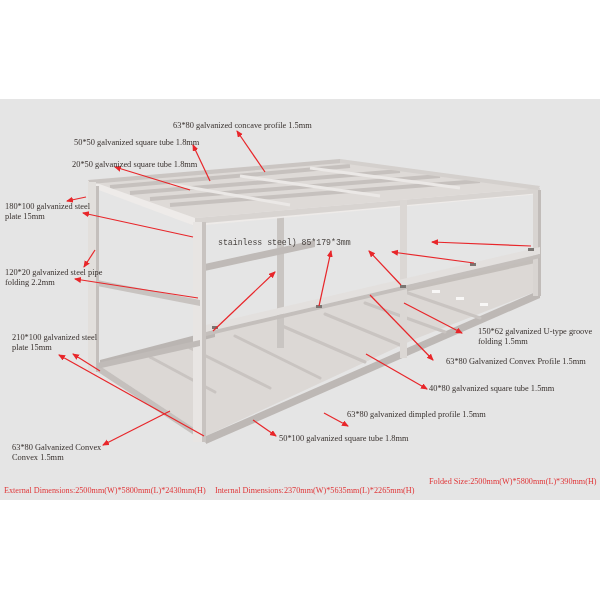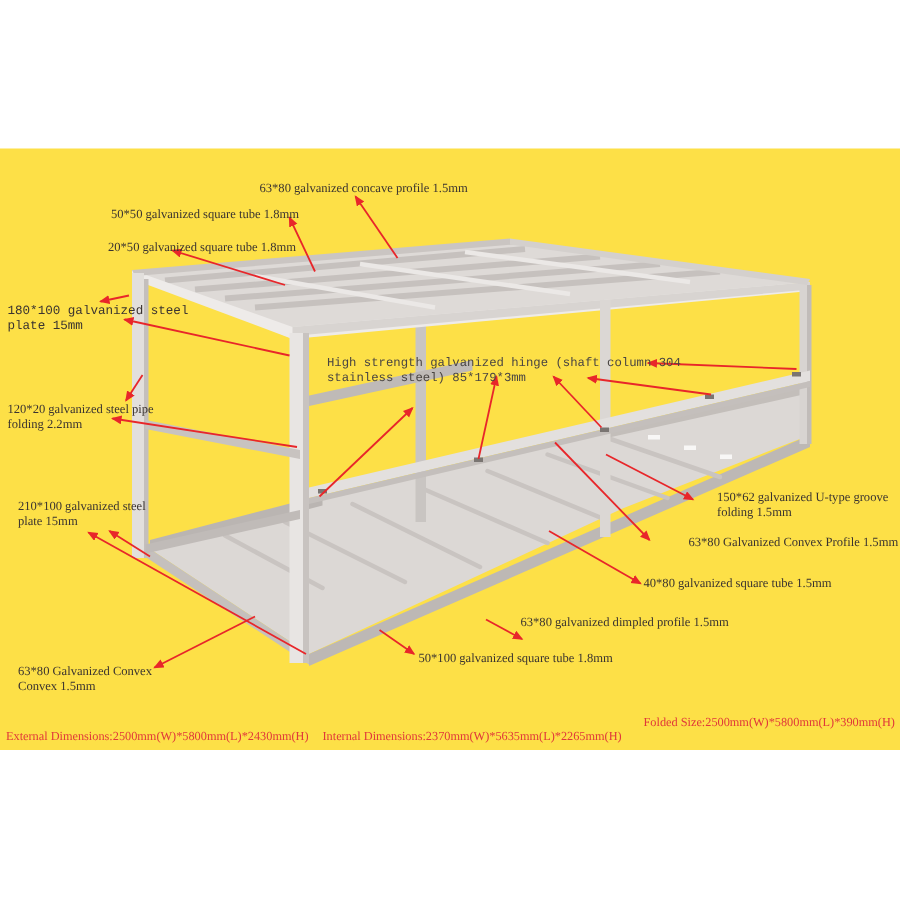--- a/index.html
+++ b/index.html
@@ -1,17 +1,17 @@
 <!DOCTYPE html>
 <html><head>
 <meta charset="utf-8">
 <style>
   html, body { margin: 0; padding: 0; background: #ffffff; }
   body { width: 600px; height: 600px; position: relative; overflow: hidden; font-family: "Liberation Serif", serif; }
-  .panel { position: absolute; left: 0; top: 99px; width: 600px; height: 401px; background: #fde047; overflow: hidden; }
+  .panel { position: absolute; left: 0; top: 99px; width: 600px; height: 401px; background: #e5e5e5; overflow: hidden; }
   .drawing { position: absolute; left: 0; top: 0; }
   .lbl { position: absolute; font-family: "Liberation Serif", serif; font-size: 8.4px; line-height: 10px; color: #3a3330; white-space: nowrap; }
   .lbl.mono { font-family: "Liberation Mono", monospace; font-size: 8.2px; line-height: 10px; color: #4a4542; }
   .spec { position: absolute; font-family: "Liberation Serif", serif; font-size: 8.2px; line-height: 10px; color: #e0383a; white-space: nowrap; }
 </style>
 </head>
 <body>
 
 <div class="panel">
 
@@ -123,46 +123,45 @@
       <line x1="100" y1="371" x2="73" y2="354"></line>
       <line x1="204" y1="436" x2="59" y2="355"></line>
       <line x1="170" y1="411" x2="103" y2="445"></line>
     </g>
   </svg>
 
   <div class="lbl" style="left:173px; top:22px;">63*80 galvanized concave profile 1.5mm</div>
   <div class="lbl" style="left:74px; top:39px;">50*50 galvanized square tube 1.8mm</div>
   <div class="lbl" style="left:72px; top:61px;">20*50 galvanized square tube 1.8mm</div>
 
-  <div class="lbl" style="left:5px; top:103px;font-family:Liberation Mono, monospace;">
+  <div class="lbl" style="left:5px; top:103px;">
     <div>180*100 galvanized steel</div>
     <div>plate 15mm</div>
   </div>
 
   <div class="lbl mono" style="left:218px; top:139px;">
-    <div>High strength galvanized hinge (shaft column 304</div>
     <div>stainless steel) 85*179*3mm</div>
   </div>
 
   <div class="lbl" style="left:5px; top:169px;">
     <div>120*20 galvanized steel pipe</div>
     <div>folding 2.2mm</div>
   </div>
 
   <div class="lbl" style="left:12px; top:234px;">
     <div>210*100 galvanized steel</div>
     <div>plate 15mm</div>
   </div>
 
   <div class="lbl" style="left:478px; top:228px;">
     <div>150*62 galvanized U-type groove</div>
     <div>folding 1.5mm</div>
   </div>
 
-  <div class="lbl" style="left:459px; top:258px;">63*80 Galvanized Convex Profile 1.5mm</div>
+  <div class="lbl" style="left:446px; top:258px;">63*80 Galvanized Convex Profile 1.5mm</div>
   <div class="lbl" style="left:429px; top:285px;">40*80 galvanized square tube 1.5mm</div>
   <div class="lbl" style="left:347px; top:311px;text-align:center;">63*80 galvanized dimpled profile 1.5mm</div>
   <div class="lbl" style="left:279px; top:335px;">50*100 galvanized square tube 1.8mm</div>
 
   <div class="lbl" style="left:12px; top:344px;">
     <div>63*80 Galvanized Convex</div>
     <div>Convex 1.5mm</div>
   </div>
 
   <div class="spec" style="left:4px; top:387px;">External Dimensions:2500mm(W)*5800mm(L)*2430mm(H)</div>

